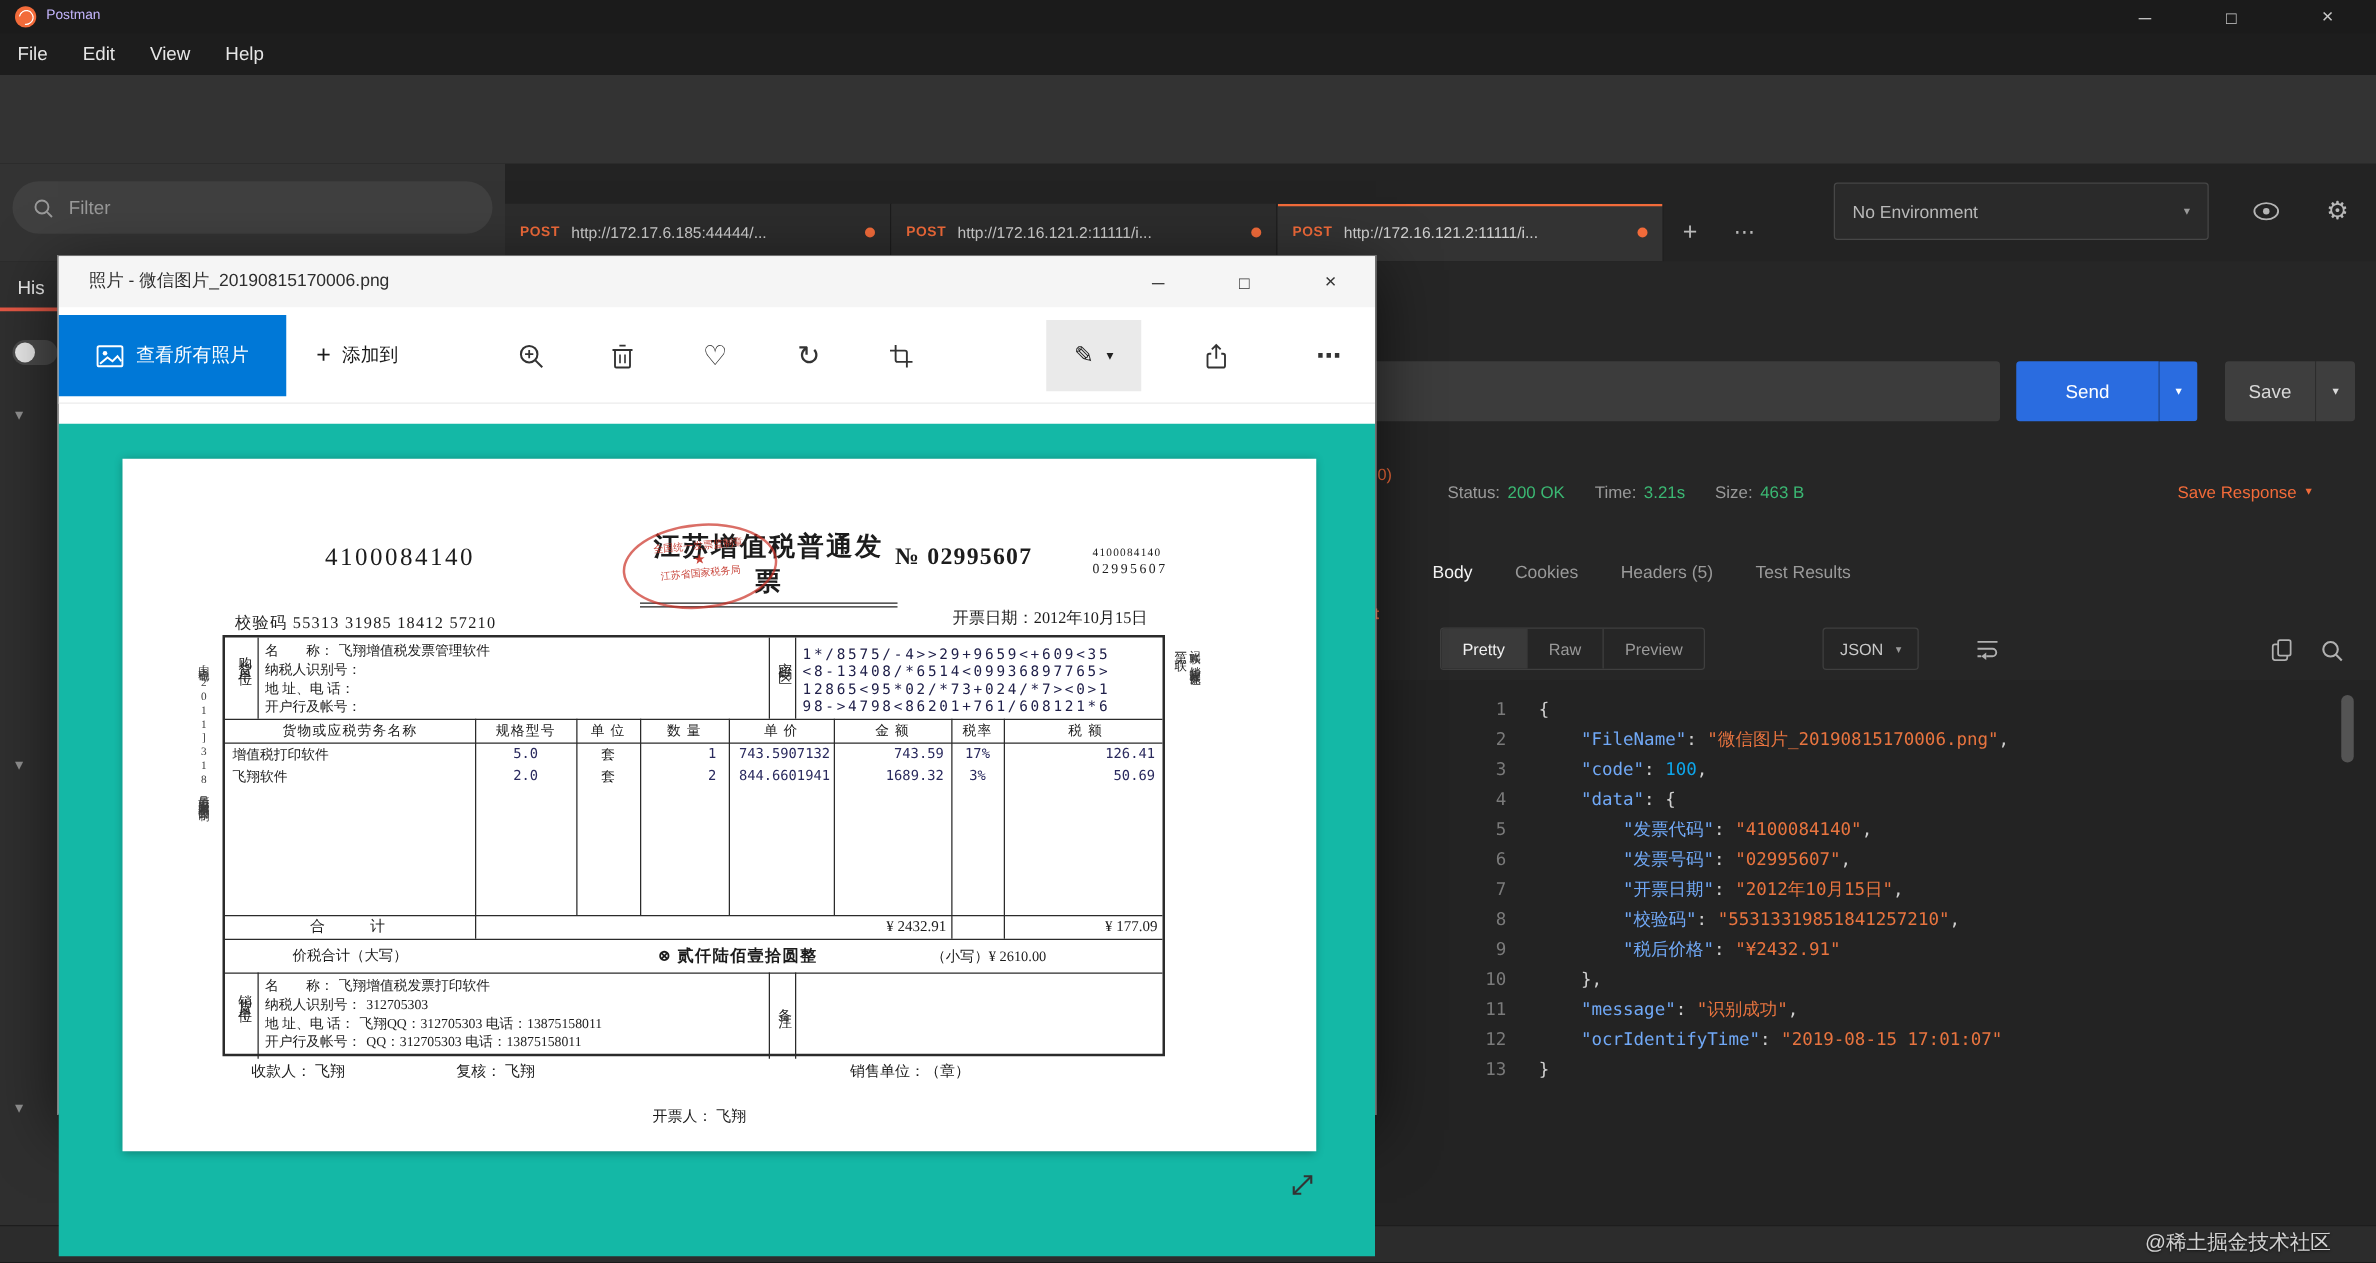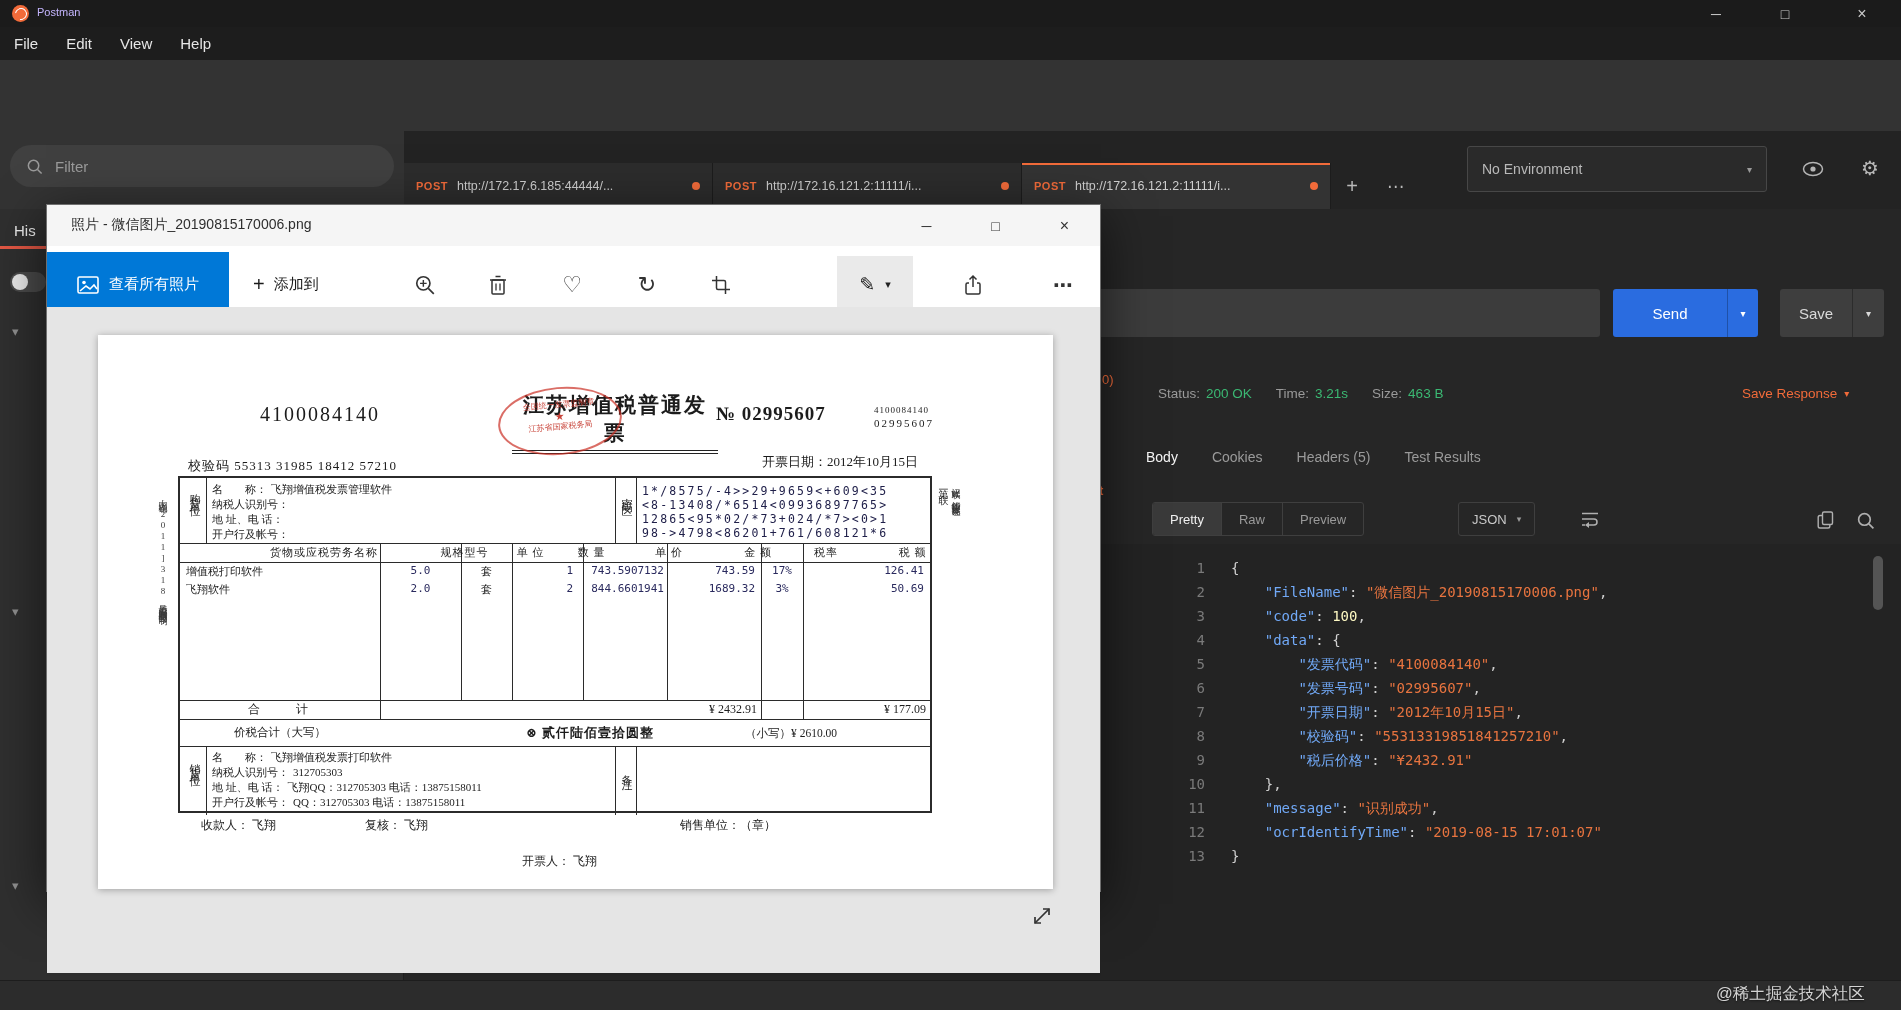--- a/index.html
+++ b/index.html
@@ -77,38 +77,38 @@
   .pm-wrap-icon{position:absolute;left:1576px;top:506px;width:28px;height:26px;display:flex;align-items:center;justify-content:center;}
   .pm-copy-icon{position:absolute;left:1812px;top:508px;width:26px;height:24px;display:flex;align-items:center;justify-content:center;}
   .pm-search-icon{position:absolute;left:1852px;top:508px;width:26px;height:24px;display:flex;align-items:center;justify-content:center;}
 
   .pm-codearea{position:absolute;left:950px;top:544px;width:951px;height:436px;background:#232323;}
   .pm-code{position:absolute;left:1130px;top:556px;width:765px;font-family:"DejaVu Sans Mono",monospace;font-size:14px;line-height:24px;}
   .code-line{display:flex;white-space:pre;}
   .code-line .ln{width:75px;text-align:right;color:#7a7a7a;flex:none;}
   .code-line .lc{padding-left:26px;}
   .tk-p{color:#d0d0d0;} .tk-w{color:#d0d0d0;}
-  .tk-k{color:#71a9f7;} .tk-s{color:#e8743f;} .tk-n{color:#fef9c3;}
+  .tk-k{color:#71a9f7;} .tk-s{color:#e8743f;} .tk-n{color:#0ea5e9;}
   .pm-scrollthumb{position:absolute;left:1873px;top:556px;width:10px;height:54px;background:#545454;border-radius:5px;}
 
   .pm-bottombar{position:absolute;left:0;top:980px;width:1901px;height:30px;background:#2c2c2c;border-top:1px solid #1d1d1d;}
 
   .watermark{position:absolute;left:1716px;top:983px;color:rgba(255,255,255,.8);font-size:16.5px;z-index:40;text-shadow:0 1px 2px rgba(0,0,0,.6);}
 
   
   .ph-win{position:absolute;left:46px;top:204px;width:1055px;height:688px;background:#fff;z-index:20;border:1px solid #6f6f6f;box-shadow:0 12px 48px rgba(0,0,0,.6);}
   .ph-titlebar{position:absolute;left:0;top:0;width:100%;height:41px;background:#f5f5f5;}
   .ph-title{position:absolute;left:24px;top:11px;font-size:14px;color:#2e2e2e;}
   .ph-winbtn{position:absolute;top:0;width:69px;height:41px;display:flex;align-items:center;justify-content:center;color:#333;font-size:14px;}
   .ph-toolbar{position:absolute;left:0;top:41px;width:100%;height:77px;background:#fff;border-bottom:1px solid #ececec;}
   .ph-viewall{position:absolute;left:0;top:6px;width:182px;height:65px;background:#0078d7;display:flex;align-items:center;justify-content:center;gap:10px;color:#fff;font-size:15px;}
   .ph-addto{position:absolute;left:196px;top:6px;height:65px;display:flex;align-items:center;gap:9px;color:#1a1a1a;font-size:15px;padding:0 10px;}
   .ph-tool{position:absolute;top:6px;width:46px;height:65px;display:flex;align-items:center;justify-content:center;color:#333;}
   .ph-editgroup{position:absolute;left:790px;top:10px;width:76px;height:57px;background:#eaeaea;display:flex;align-items:center;justify-content:center;gap:10px;color:#222;}
-  .ph-content{position:absolute;left:0;top:102px;width:100%;height:666px;background:#e5e5e5;}
+  .ph-content{position:absolute;left:0;top:134px;width:100%;height:666px;background:#14b8a6;}
   .ph-paper{position:absolute;left:51px;top:28px;width:955px;height:554px;background:#fff;box-shadow:0 1px 7px rgba(0,0,0,.3);}
   .ph-expand{position:absolute;left:980px;top:594px;width:30px;height:30px;display:flex;align-items:center;justify-content:center;}
 
   
   .inv{position:absolute;left:62px;top:42px;width:800px;height:473px;font-family:"Liberation Serif","DejaVu Serif",serif;color:#1c1c1c;}
   .inv .a{position:absolute;}
   .inv-code-tl{left:100px;top:26px;font-size:20px;letter-spacing:2px;}
   .inv-title{left:352px;top:14px;width:206px;text-align:center;font-size:21px;font-weight:bold;letter-spacing:2px;border-bottom:4px double #222;padding-bottom:3px;}
   .inv-no{left:556px;top:26px;font-size:19px;font-weight:bold;letter-spacing:1px;}
   .inv-corner{left:714px;top:27px;line-height:13px;}
@@ -501,21 +501,21 @@
                 </div>
               </div>
             <div class="vh" style="left:439px;top:11px;">密码区</div>
             <div class="pass-lines">
                 <div>1*/8575/-4&gt;&gt;29+9659&lt;+609&lt;35</div>
                 <div>&lt;8-13408/*6514&lt;09936897765&gt;</div>
                 <div>12865&lt;95*02/*73+024/*7&gt;&lt;0&gt;1</div>
                 <div>98-&gt;4798&lt;86201+761/608121*6</div>
               </div>
 
-            <div class="cols" style="top:65px;padding-left:44px;">
+            <div class="cols" style="top:65px;">
                 <div class="cell ih" style="width: 200px;">货物或应税劳务名称</div>
                 <div class="cell ih" style="width: 81px;">规格型号</div>
                 <div class="cell ih" style="width: 51px;">单 位</div>
                 <div class="cell ih" style="width: 71px;">数 量</div>
                 <div class="cell ih" style="width: 84px;">单 价</div>
                 <div class="cell ih" style="width: 94px;">金 额</div>
                 <div class="cell ih" style="width: 42px;">税率</div>
                 <div class="cell ih" style="width: 131px;">税 额</div>
               </div>
             <div class="cols" style="top: 86px;">

